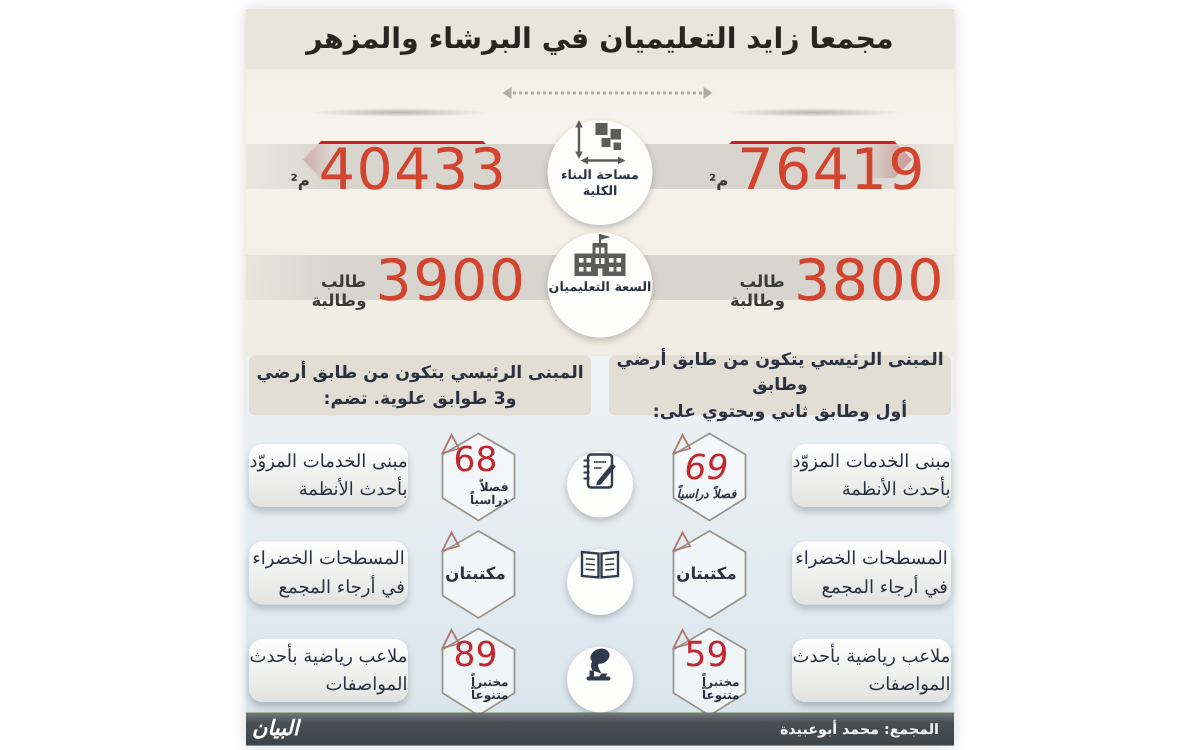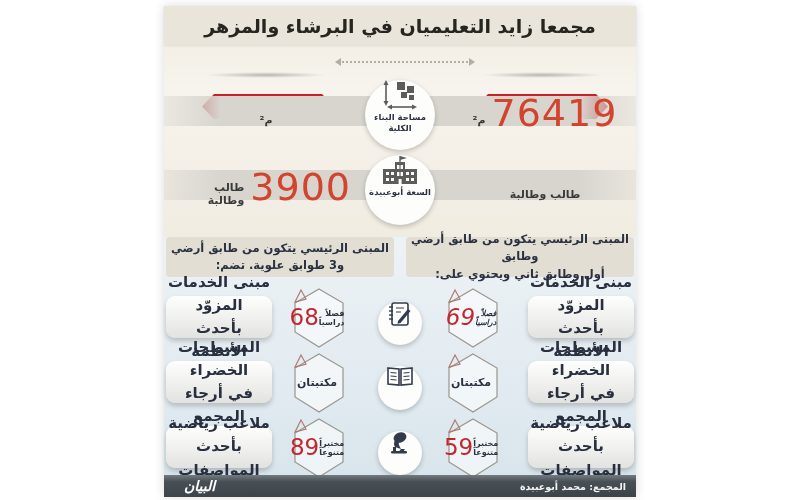--- a/index.html
+++ b/index.html
@@ -38,33 +38,33 @@
   .circle.big{width:70px;height:70px;left:201px;}
   .circle .clabel{font-size:8.5px;font-weight:bold;color:#2b3240;text-align:center;line-height:1.25;direction:rtl;margin-top:2px;}
   
   .desc-box{position:absolute;top:231px;height:40px;width:228px;background:#e2ded4;border-radius:4px;
             display:flex;align-items:center;justify-content:center;}
   .desc-box .d{font-size:11.5px;font-weight:bold;color:#2a3140;text-align:center;line-height:1.5;direction:rtl;}
   
   .fbox{position:absolute;width:106px;height:42px;border-radius:9px;
         background:linear-gradient(#fefefe,#eeeeec 60%,#e2e2e0);box-shadow:0 3px 5px rgba(0,0,0,.2);
         display:flex;align-items:center;justify-content:center;}
-  .fbox .f{font-size:15px;font-weight:bold;color:#28303f;text-align:center;line-height:1.55;direction:rtl;}
+  .fbox .f{font-size:12px;font-weight:normal;color:#28303f;line-height:1.55;direction:rtl;}
   .hex{position:absolute;width:56px;height:60px;}
   .hex svg{position:absolute;left:0;top:0;}
-  .hex .hex-in{position:absolute;left:4px;top:0;width:44px;height:58px;display:flex;flex-direction:row;
+  .hex .hex-in{position:absolute;left:4px;top:0;width:44px;height:58px;display:flex;flex-direction:column;
                align-items:center;justify-content:center;}
   .hex-num{font-size:23px;color:#c2272d;line-height:1;}
   .hex-label{font-size:8px;font-weight:bold;color:#2a3240;direction:rtl;margin-top:1px;}
   .frow2 .hex-label{font-size:11px;}
   .circle.small{width:44px;height:44px;left:214px;}
   
   .footer{position:absolute;left:0;top:469px;width:472px;height:22px;
           background:linear-gradient(#747a80,#484f55 30%,#3c4349);display:flex;align-items:center;}
-  .footer .brand{color:#fff;font-size:14px;font-weight:bold;margin-left:20px;direction:rtl;font-family:Liberation Serif, serif;font-style:italic;}
+  .footer .brand{color:#fff;font-size:14px;font-weight:bold;margin-left:4px;direction:rtl;font-family:Liberation Serif, serif;font-style:italic;}
   .footer .credit{color:#f2f2f2;font-size:9.5px;font-weight:bold;margin-left:auto;margin-right:10px;direction:rtl;}
   .icon-svg{display:block;}
 </style>
 </head>
 <body>
 
 <div class="canvas">
   <div class="stage">
     <div class="bg-upper"></div>
     <div class="bg-lower"></div>
@@ -84,20 +84,21 @@
     <div class="dotline"></div>
     <div class="arr l"></div>
     <div class="arr r"></div>
 
     <div class="band" style="top:90px;"></div>
     <div class="stat-group" style="left:296px;top:81px;">
       <span class="stat-num">76419</span>
       <span class="stat-unit">م²</span>
     </div>
     <div class="stat-group" style="left:17px;top:81px;">
+      <span class="stat-num">40433</span>
       <span class="stat-unit">م²</span>
     </div>
     <div class="circle big" style="top:74px;">
       <svg class="icon-svg" width="38" height="30" viewBox="0 0 38 30">
         <g stroke="#5c5c5a" stroke-width="1.6" fill="none">
           <line x1="5" y1="4" x2="5" y2="22"></line>
           <line x1="10" y1="27" x2="32" y2="27"></line>
         </g>
         <g fill="#5c5c5a">
           <polygon points="5,0 2.5,5 7.5,5"></polygon>
@@ -111,20 +112,21 @@
         </g>
       </svg>
       <div class="clabel">
         <div>مساحة البناء</div>
         <div>الكلية</div>
       </div>
     </div>
 
     <div class="band" style="top:164px;"></div>
     <div class="stat-group" style="left:296px;top:155px;">
+      <span class="stat-num">3800</span>
       <span class="stat-unit">طالب وطالبة</span>
     </div>
     <div class="stat-group" style="left:17px;top:155px;">
       <span class="stat-num">3900</span>
       <span class="stat-unit">طالب وطالبة</span>
     </div>
     <div class="circle big" style="top:149px;">
       <svg class="icon-svg" width="40" height="30" viewBox="0 0 40 30">
         <g fill="#5c5c5a">
           <rect x="3" y="14" width="34" height="15"></rect>
@@ -142,21 +144,21 @@
           <rect x="26" y="23" width="3" height="3"></rect>
             <rect x="31" y="23" width="3" height="3"></rect>
           <rect x="17" y="10" width="2.4" height="4"></rect>
             <rect x="20.6" y="10" width="2.4" height="4"></rect>
           <rect x="17" y="17" width="2.4" height="4"></rect>
             <rect x="20.6" y="17" width="2.4" height="4"></rect>
           <rect x="18.6" y="24" width="3" height="5"></rect>
         </g>
       </svg>
       <div class="clabel">
-        <div>السعة أبوعبيدة</div>
+        <div>السعة التعليميان</div>
       </div>
     </div>
 
     <div class="desc-box" style="left:242px;">
       <div class="d">
         <div>المبنى الرئيسي يتكون من طابق أرضي وطابق</div>
         <div>أول وطابق ثاني ويحتوي على:</div>
       </div>
     </div>
     <div class="desc-box" style="left:2px;">

